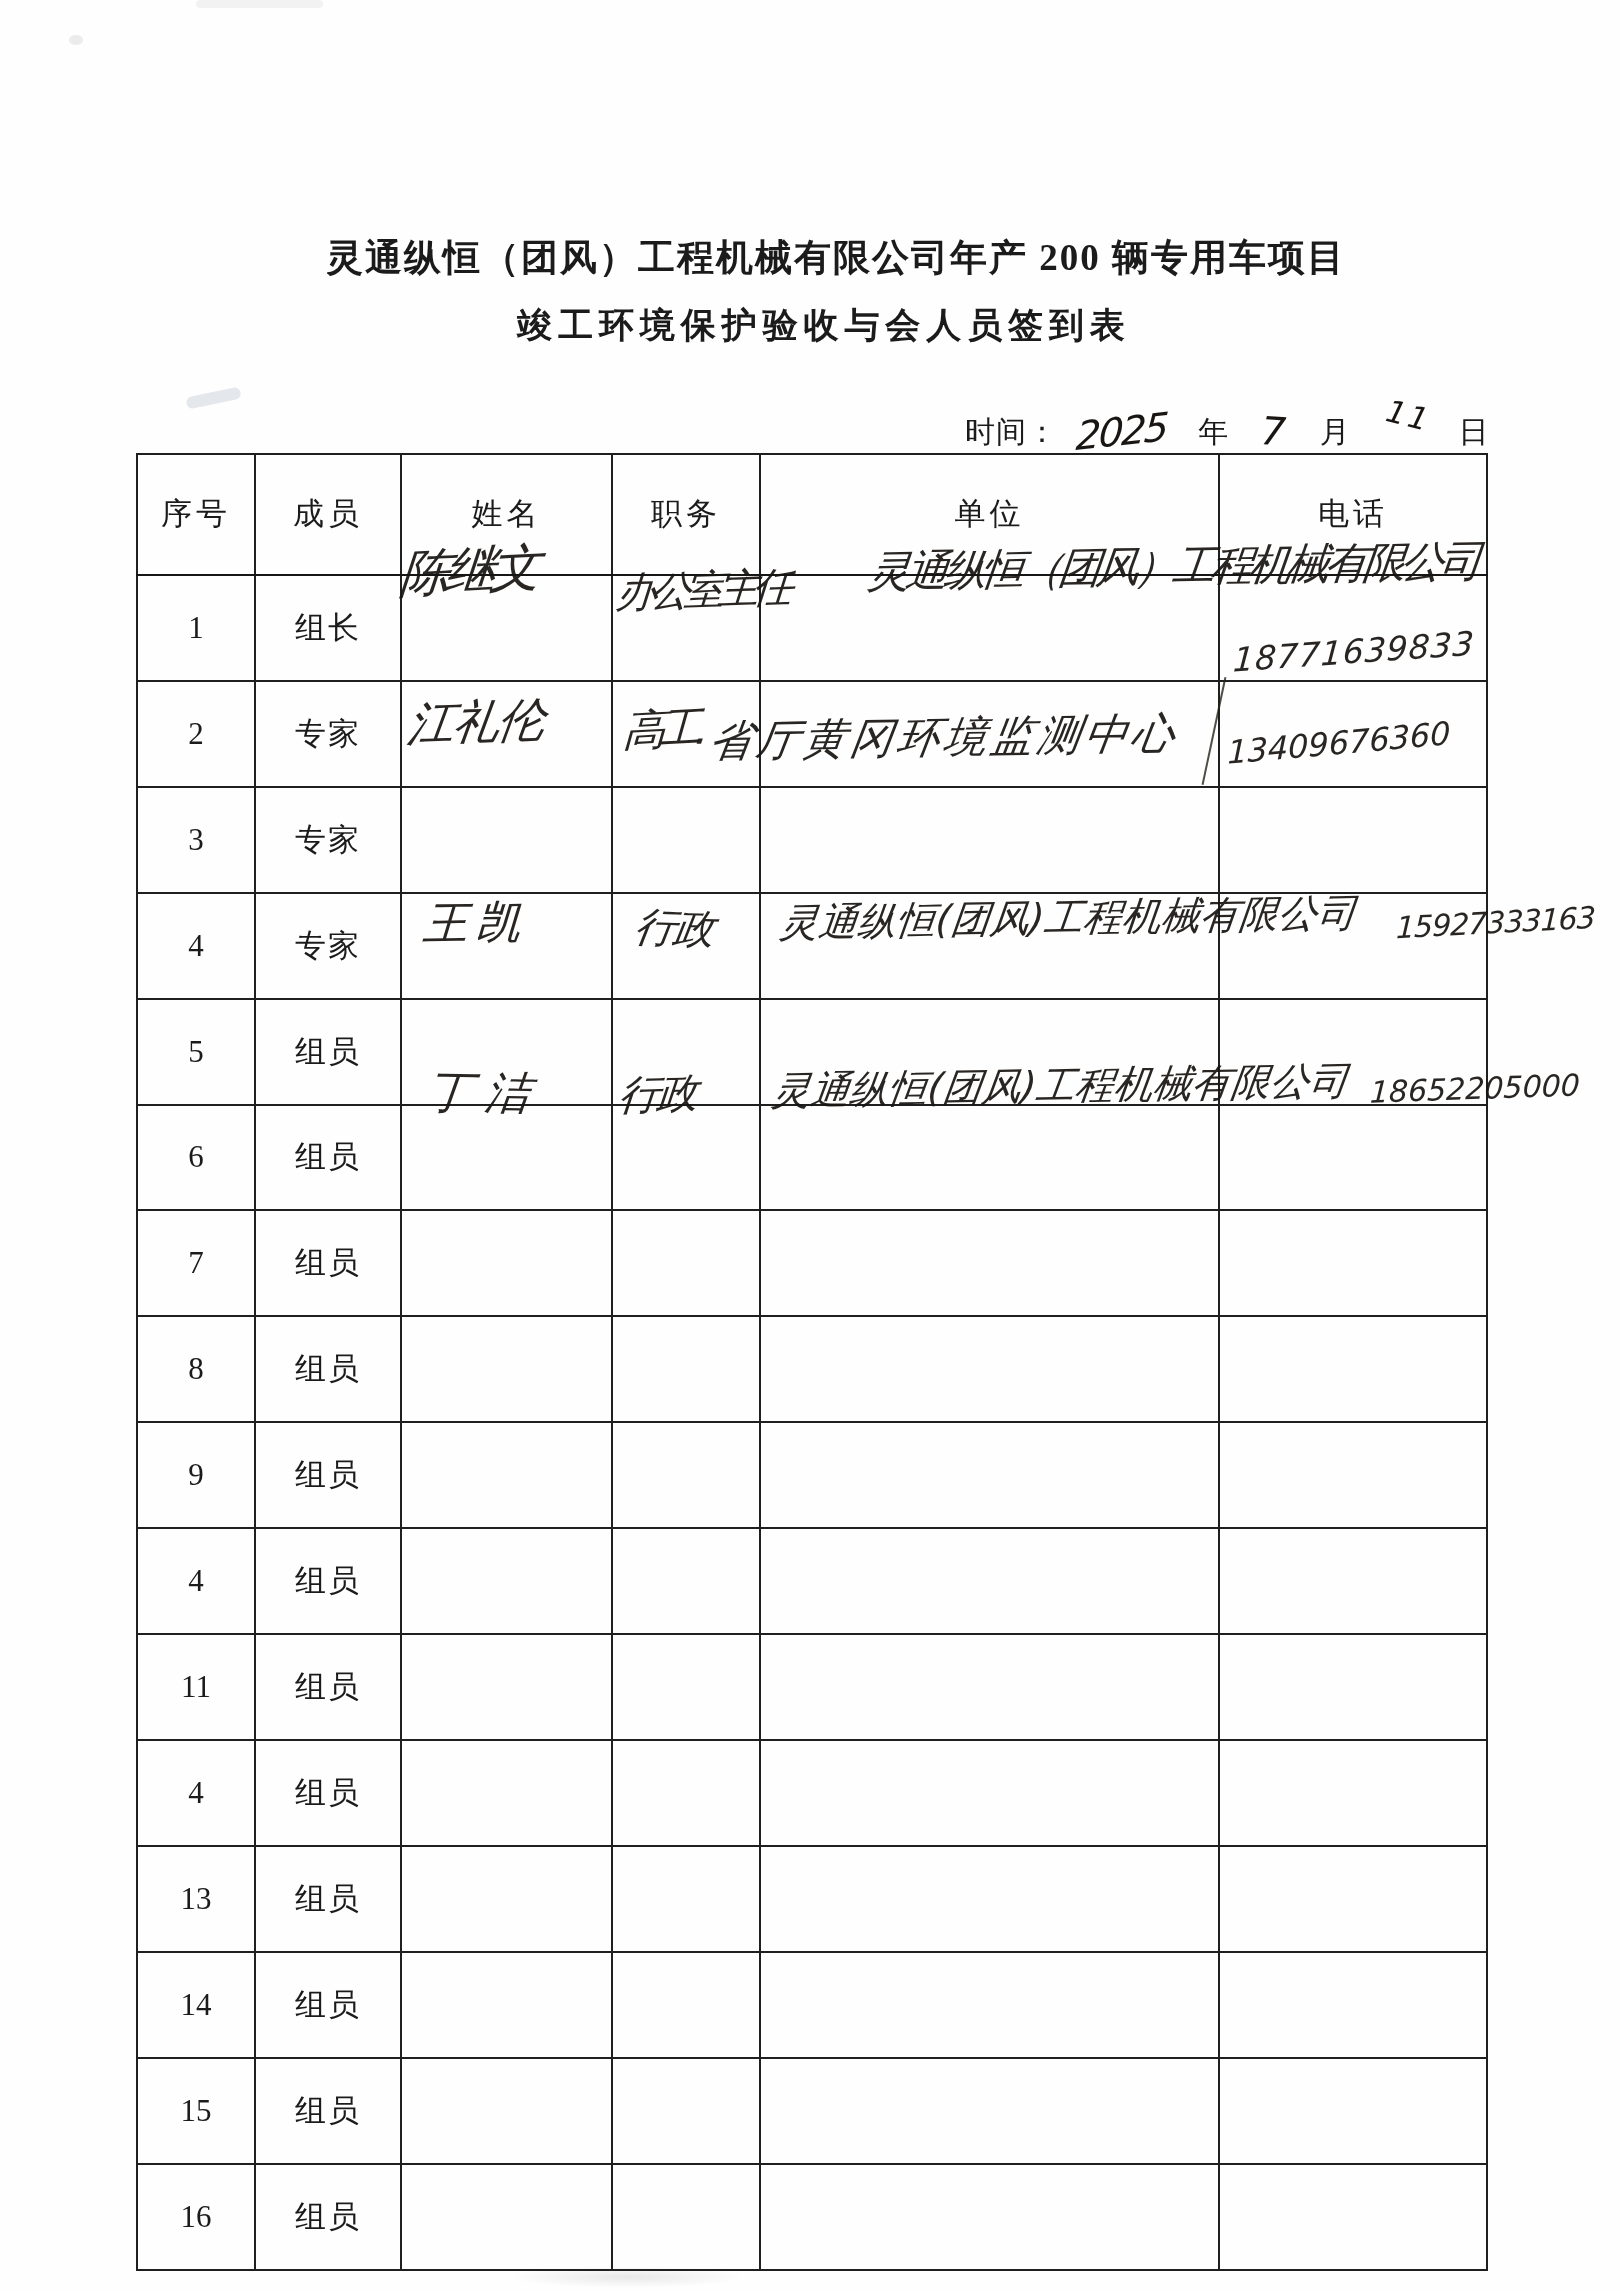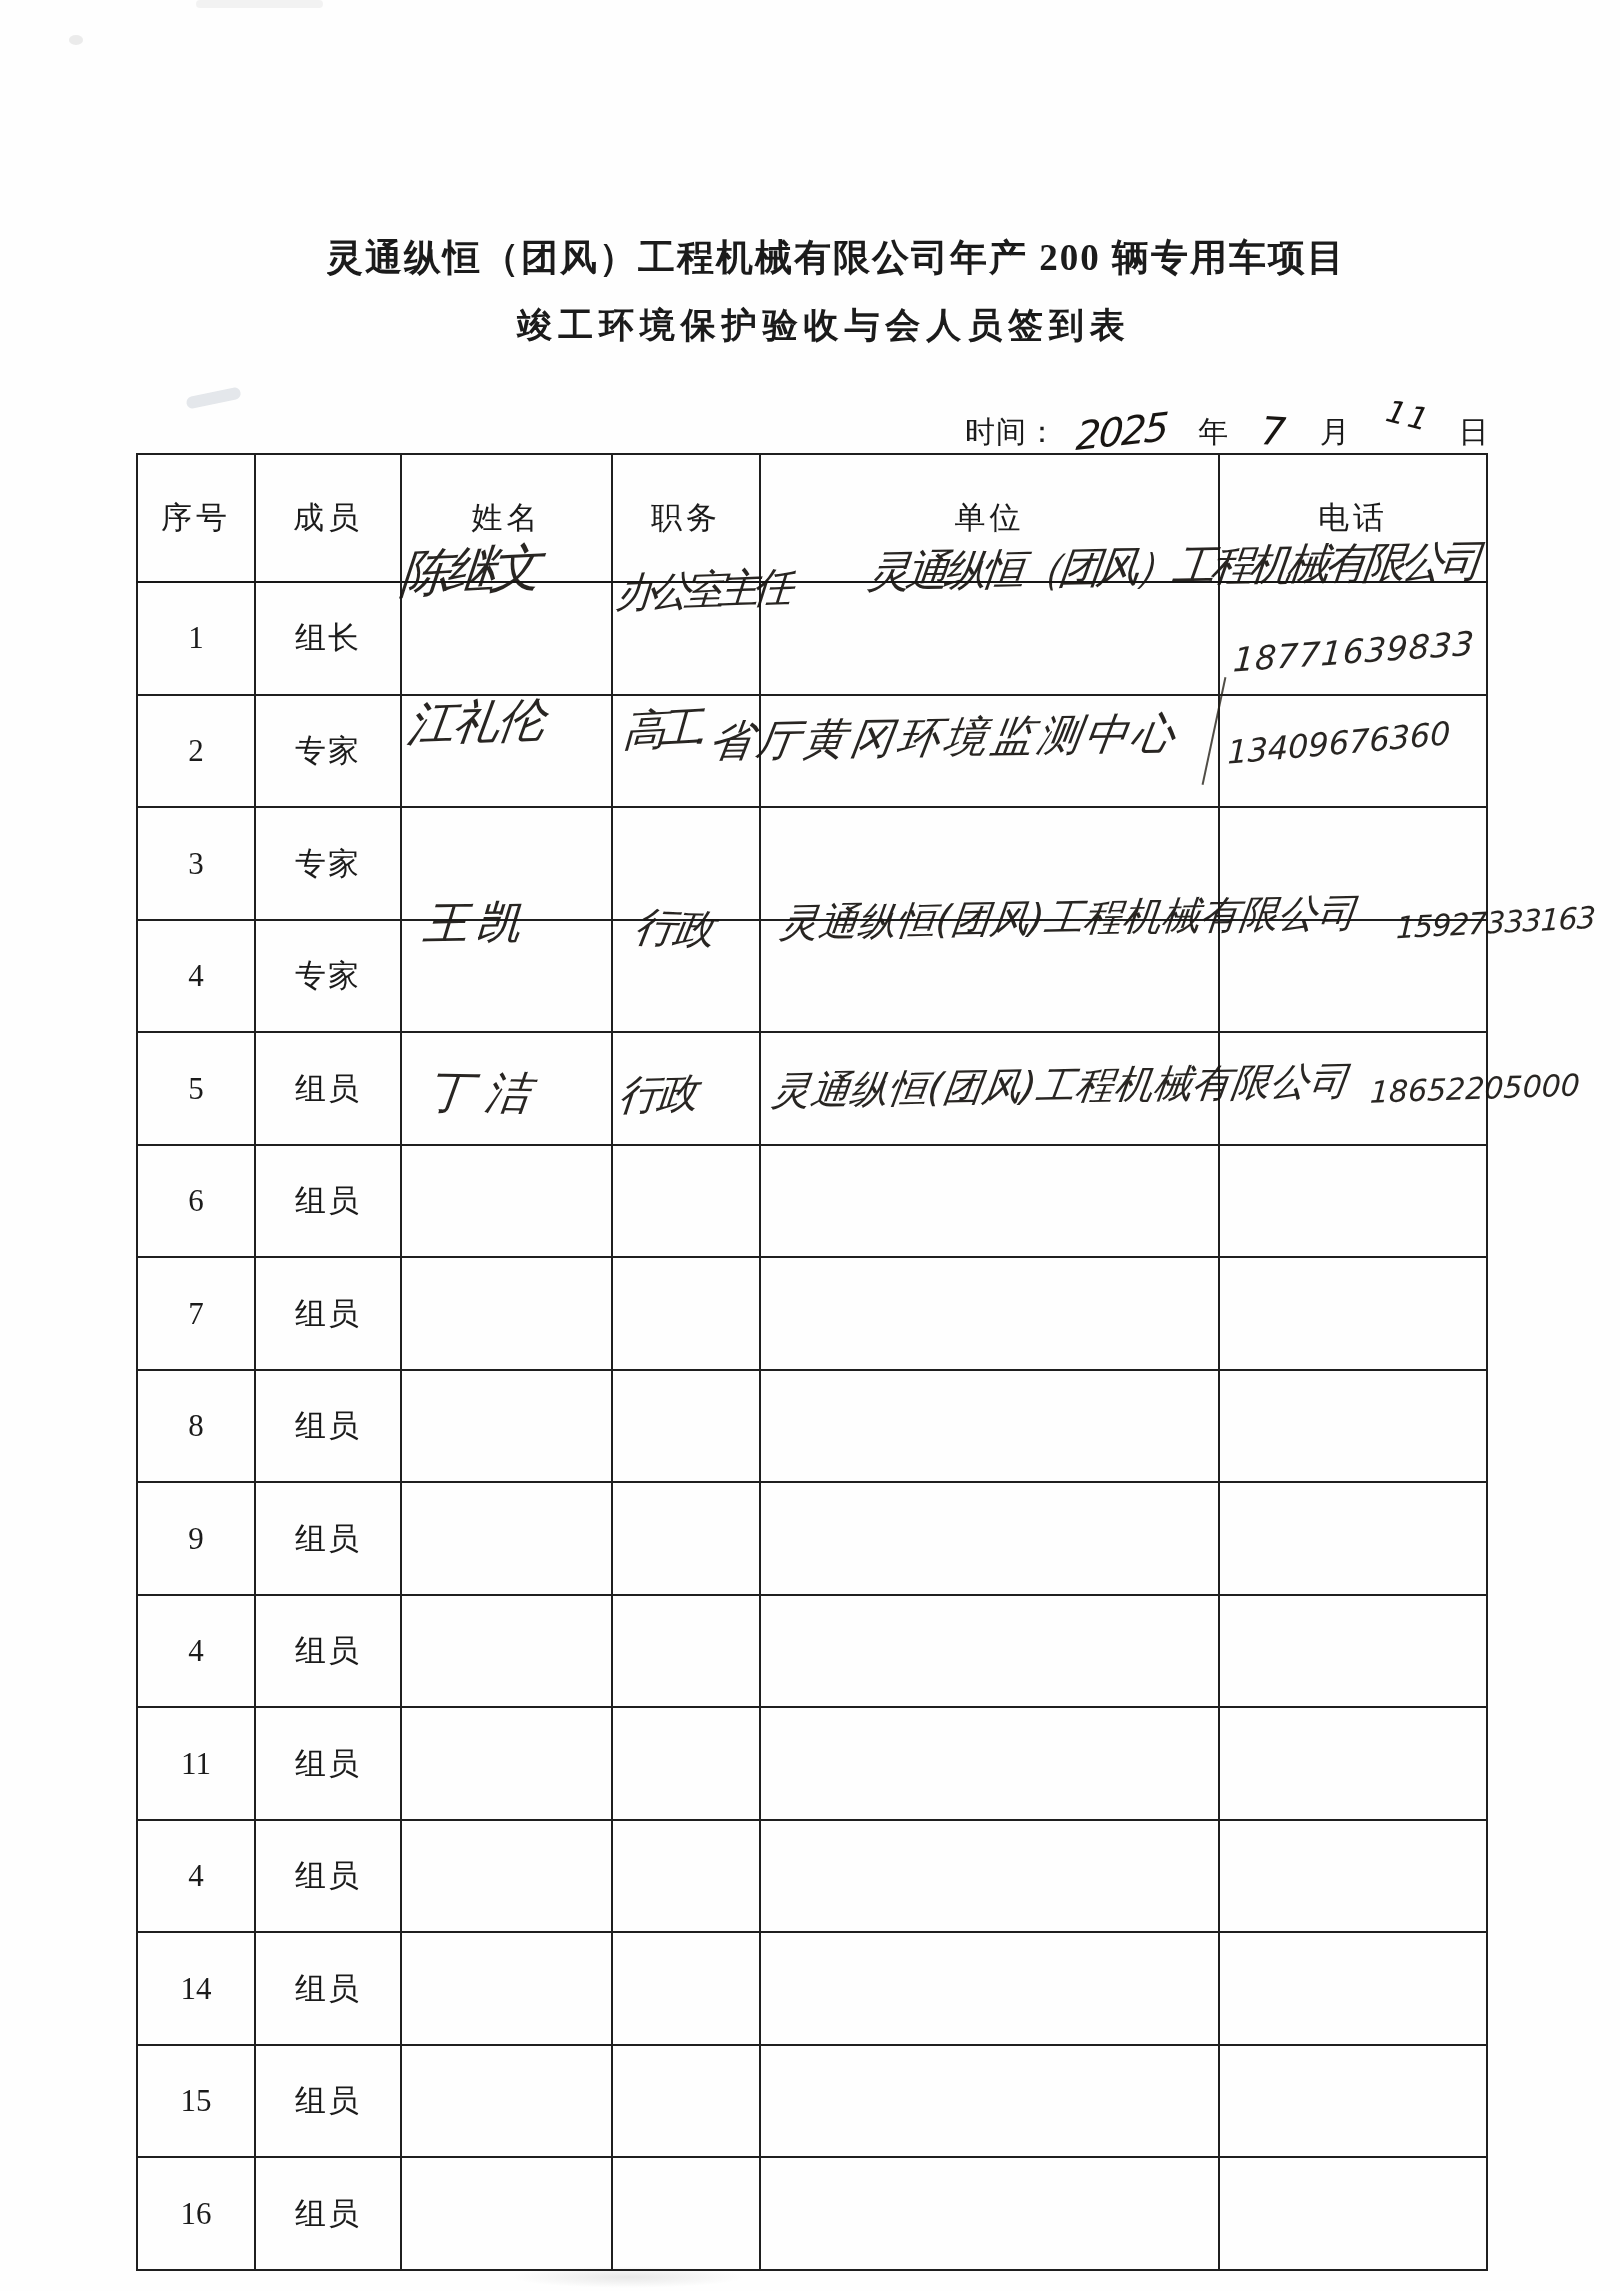--- a/index.html
+++ b/index.html
@@ -218,20 +218,28 @@
         </tr>
     <tr class="body">
           <td class="no">4</td>
           <td class="role">组员</td>
           <td></td>
           <td></td>
           <td></td>
           <td></td>
         </tr>
     <tr class="body">
+          <td class="no">13</td>
+          <td class="role">组员</td>
+          <td></td>
+          <td></td>
+          <td></td>
+          <td></td>
+        </tr>
+    <tr class="body">
           <td class="no">14</td>
           <td class="role">组员</td>
           <td></td>
           <td></td>
           <td></td>
           <td></td>
         </tr>
     <tr class="body">
           <td class="no">15</td>
           <td class="role">组员</td>

